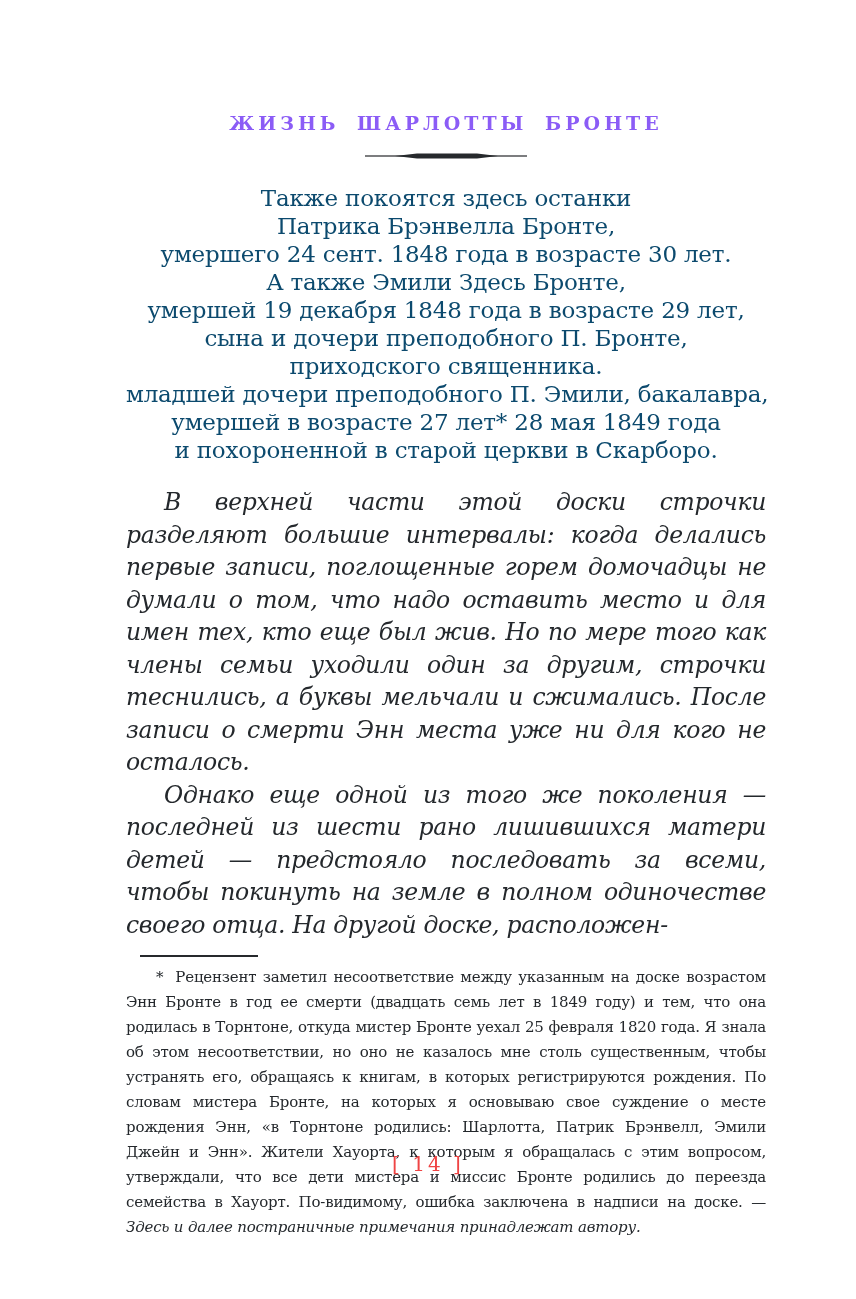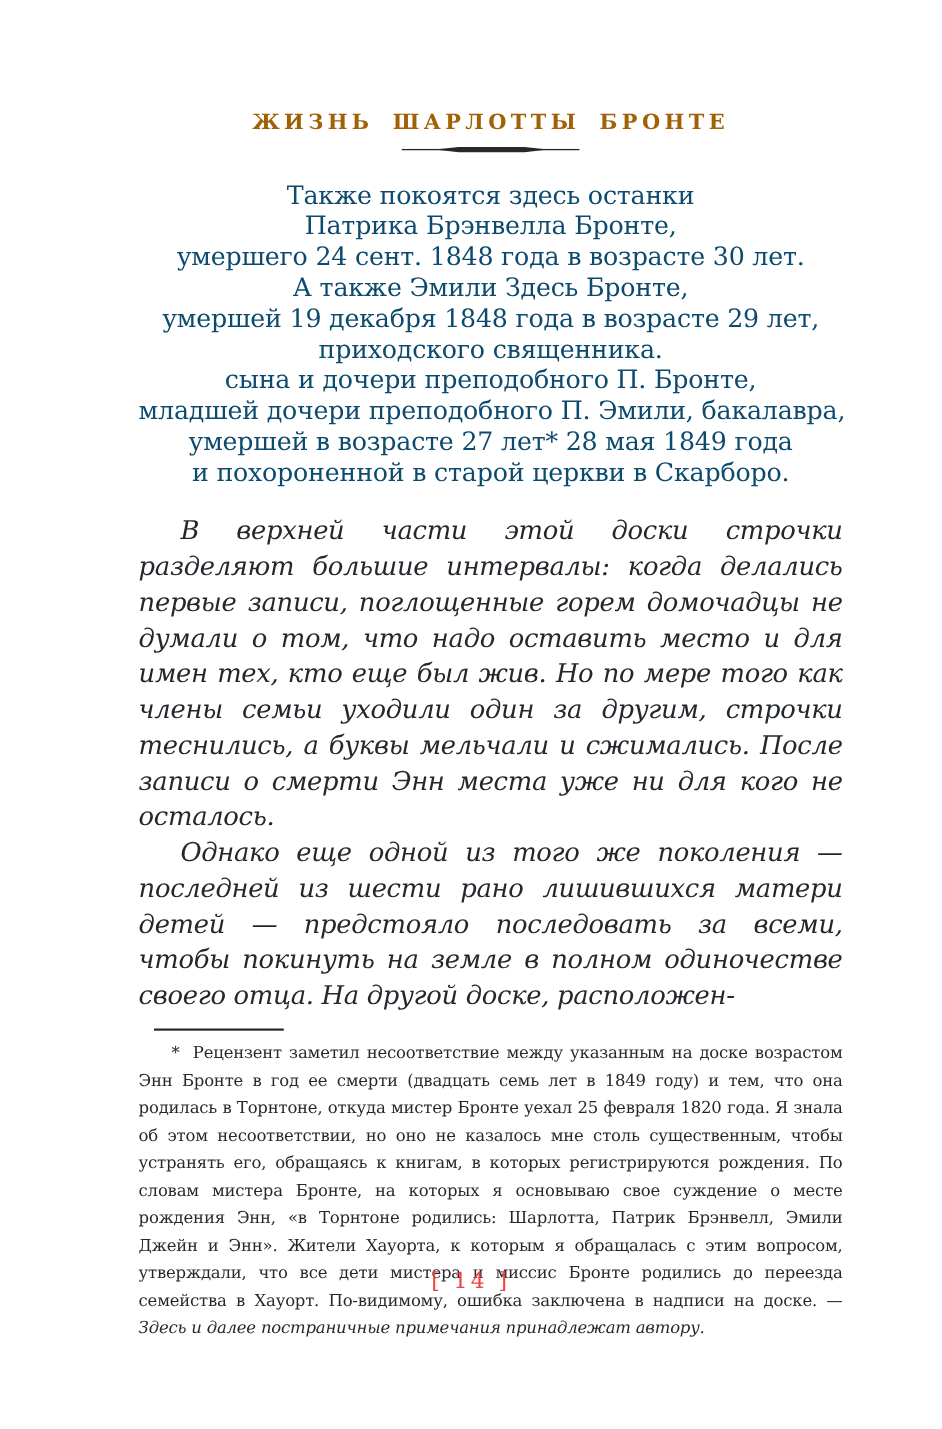--- a/index.html
+++ b/index.html
@@ -12,29 +12,29 @@
     width: 856px;
     height: 1299px;
     background: #ffffff;
     overflow: hidden;
     font-family: "DejaVu Serif", "Liberation Serif", serif;
     color: #24282c;
     box-sizing: border-box;
     padding: 0 90px 0 126px;
   }
   .running-head {
-    margin: 5px;
+    margin: 17px;
     padding-top: 94px;
     text-align: center;
     font-size: 19px;
     line-height: 24px;
     font-weight: bold;
     letter-spacing: 4px;
     word-spacing: 7px;
-    color: #a16207;
+    color: #8b5cf6;
   }
   .ornament-wrap {
     text-align: center;
     margin-top: 9px;
     height: 8px;
     line-height: 0;
   }
   .epitaph {
     margin-top: 24px;
     text-align: center;
@@ -103,22 +103,22 @@
       <polygon points="30,4 52,1.6 112,1.6 133,4 112,6.4 52,6.4" fill="#26292c"></polygon>
     </svg>
   </div>
 
   <div class="epitaph">
     <div class="ep-line">Также покоятся здесь останки</div>
     <div class="ep-line">Патрика Брэнвелла Бронте,</div>
     <div class="ep-line">умершего 24 сент. 1848 года в возрасте 30 лет.</div>
     <div class="ep-line">А также Эмили Здесь Бронте,</div>
     <div class="ep-line">умершей 19 декабря 1848 года в возрасте 29 лет,</div>
+    <div class="ep-line">сына и дочери преподобного П. Бронте,</div>
     <div class="ep-line">приходского священника.</div>
-    <div class="ep-line">сына и дочери преподобного П. Бронте,</div>
     <div class="ep-line">младшей дочери преподобного П. Эмили, бакалавра,</div>
     <div class="ep-line">умершей в возрасте 27 лет* 28 мая 1849 года</div>
     <div class="ep-line">и похороненной в старой церкви в Скарборо.</div>
   </div>
 
   <div class="body-text">
     <p>В верхней части этой доски строчки разделяют большие интервалы: когда делались первые записи, поглощенные горем домочадцы не думали о том, что надо оставить место и для имен тех, кто еще был жив. Но по мере того как члены семьи уходили один за другим, строчки теснились, а буквы мельчали и сжимались. После записи о смерти Энн места уже ни для кого не осталось.</p>
     <p>Однако еще одной из того же поколения — последней из шести рано лишившихся матери детей — предстояло последовать за всеми, чтобы покинуть на земле в полном одиночестве своего отца. На другой доске, расположен-</p>
   </div>
 

